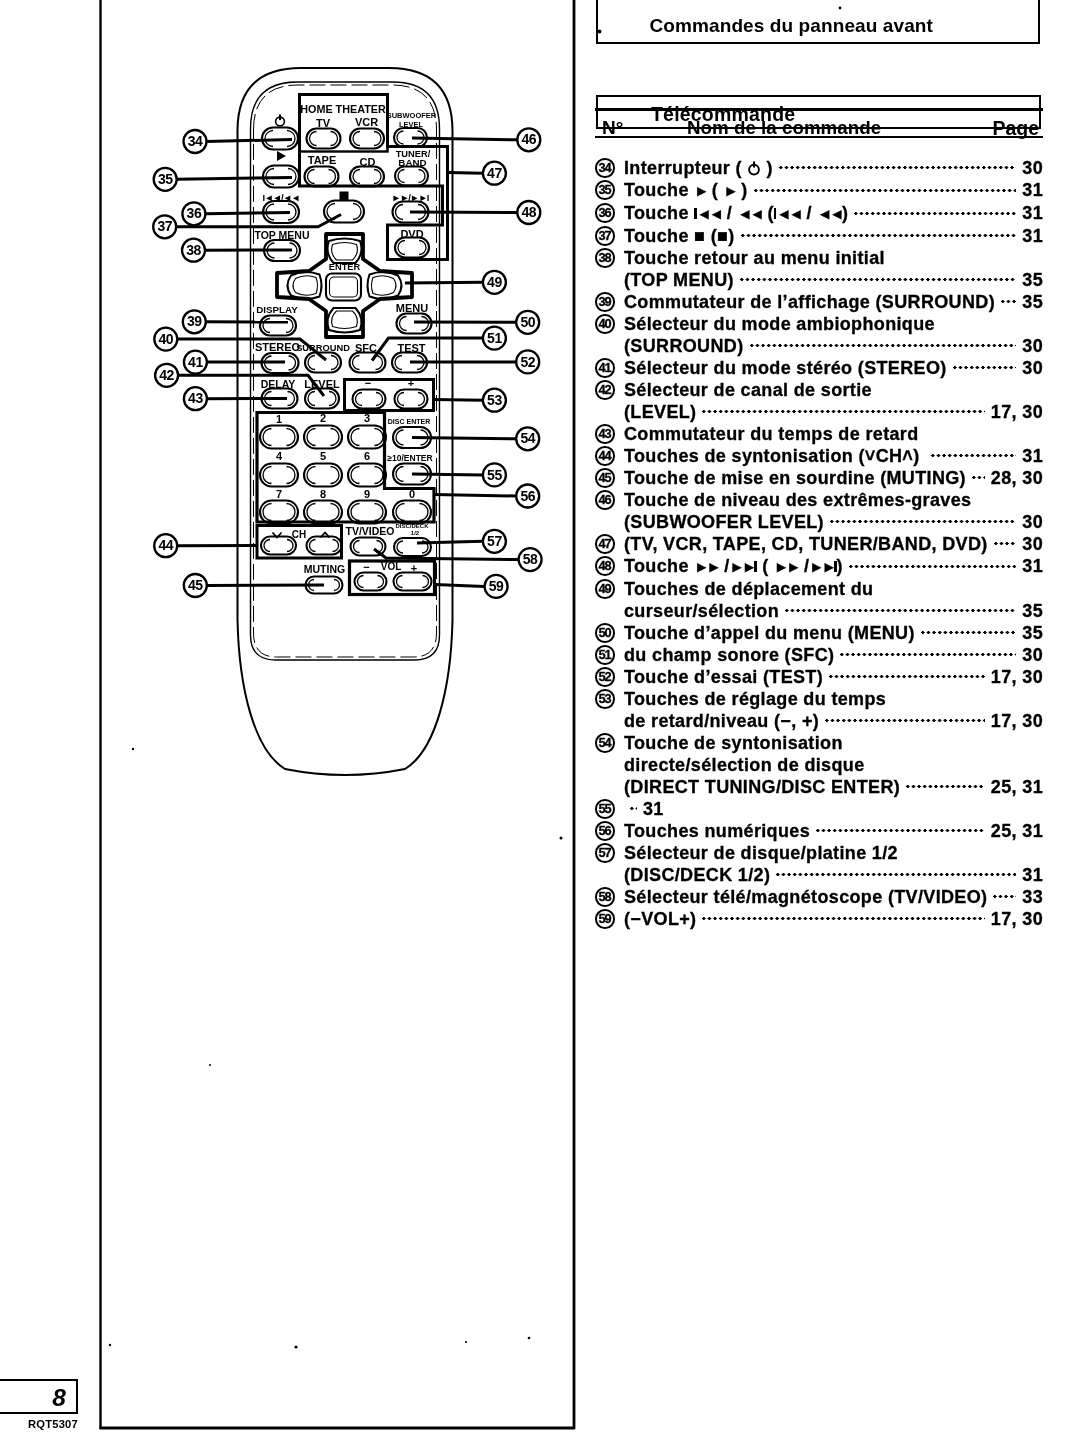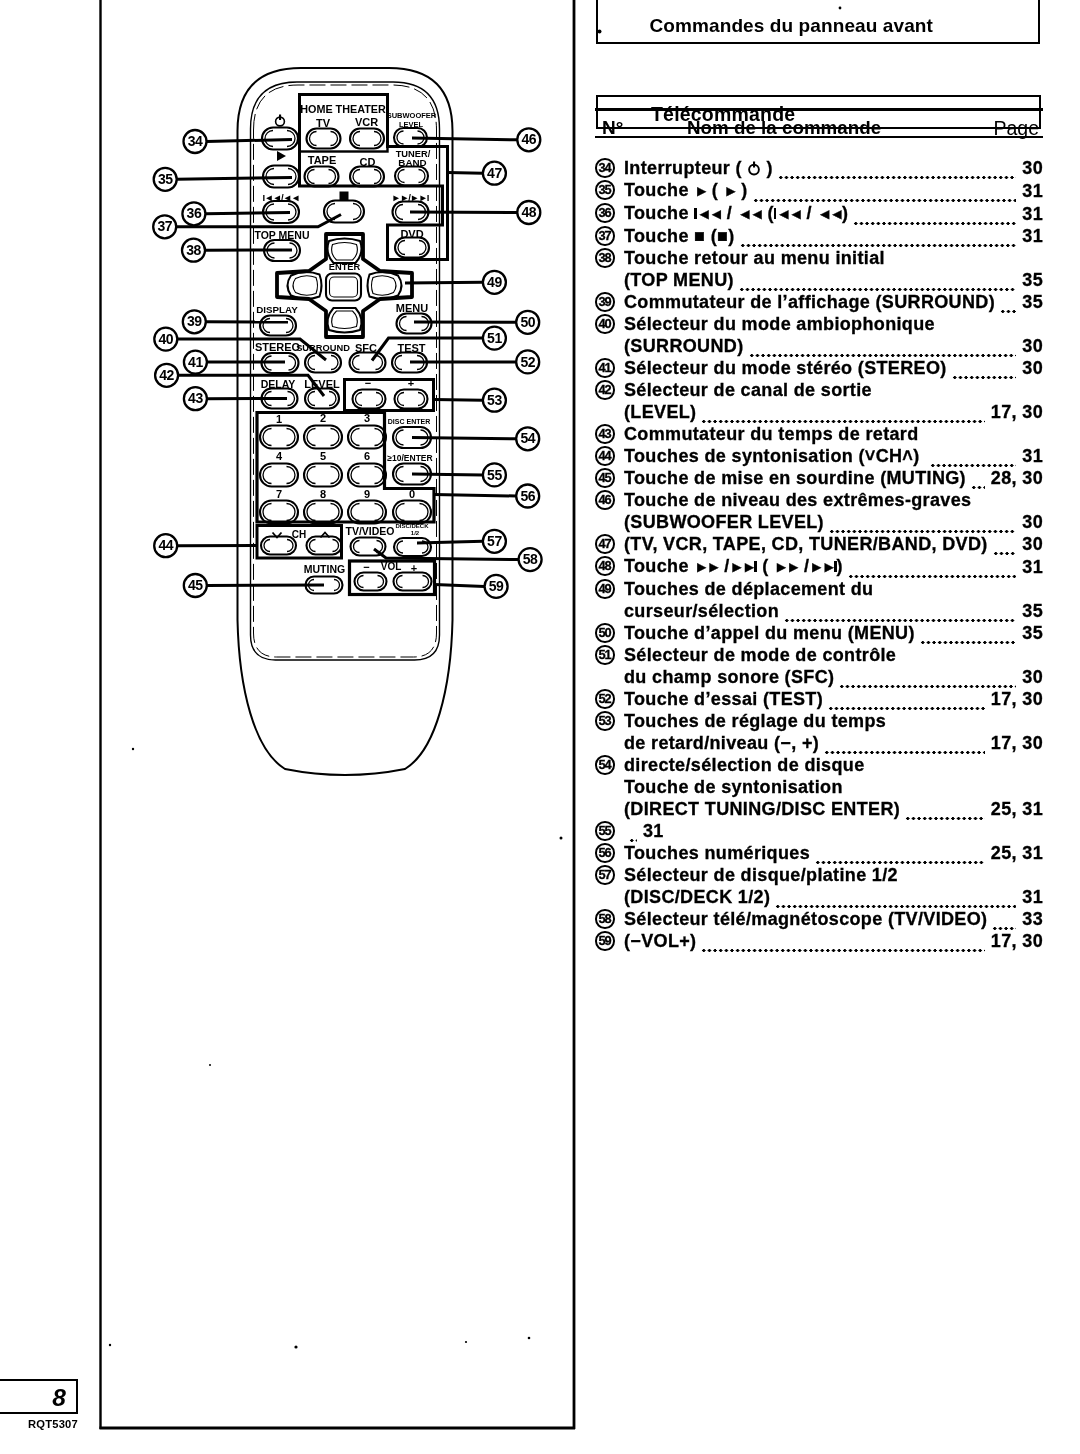--- a/index.html
+++ b/index.html
@@ -8,27 +8,27 @@
   .abs{position:absolute;}
   .hbox{position:absolute;border:2.5px solid #000;box-sizing:border-box;background:#fff;}
   .hbox1{left:595.5px;top:-13px;width:444.5px;height:57px;}
   .hbox1 span{position:absolute;left:52px;bottom:7.5px;font-weight:bold;font-size:19px;letter-spacing:0.1px;line-height:1;}
   .hbox2{left:596px;top:59px;width:445px;height:33.5px;margin-top:36px;}
   .hbox2 span{position:absolute;left:53px;top:8px;font-weight:bold;font-size:19.5px;letter-spacing:0.2px;line-height:1;}
   .thead{position:absolute;left:595px;top:108px;width:448px;height:29.5px;
          border-top:3px solid #000;border-bottom:2.3px solid #000;box-sizing:border-box;}
   .thead .n{position:absolute;left:7px;top:5.5px;font-weight:bold;font-size:19px;}
   .thead .c{position:absolute;left:92px;top:5.5px;font-weight:bold;font-size:18.8px;}
-  .thead .p{position:absolute;right:4px;top:5.5px;font-weight:normal;font-size:19.5px;}
+  .thead .p{position:absolute;right:4px;top:5.5px;font-weight:bold;font-size:19.5px;}
   #list{position:absolute;left:595px;top:156.8px;width:448px;font-weight:bold;-webkit-text-stroke:0.3px #000;
         font-size:18px;letter-spacing:0.35px;line-height:22px;}
   .it{position:relative;padding-left:29px;}
   .num{position:absolute;left:0;top:1.6px;width:15.6px;height:15.6px;border:2px solid #000;
        border-radius:50%;font-size:12.8px;line-height:15.6px;text-align:center;letter-spacing:-1.2px;text-indent:-0.6px;}
-  .ln{display:flex;align-items:flex-end;white-space:nowrap;}
+  .ln{display:flex;align-items:center;white-space:nowrap;}
   .ln > span:first-child{flex:0 0 auto;}
   .dots{flex:1 1 auto;min-width:8px;margin:0 6px 0 5px;height:3.3px;
         background:radial-gradient(circle at 2.8px 1.65px,#000 1.4px,transparent 1.8px) repeat-x;
         background-size:5.65px 3.3px;}
   .pg{flex:0 0 auto;}
   .bar{display:inline-block;width:2.6px;height:11.5px;background:#000;vertical-align:-0.5px;}
   .tri{font-size:15px;letter-spacing:-2.5px;}
   .pw{display:inline-block;width:14px;height:15px;vertical-align:-2px;}
 </style>
 </head>
@@ -193,23 +193,20 @@
       <span class="num">50</span>
       <div class="ln">
         <span>Touche d’appel du menu (MENU) </span>
         <span class="dots"></span>
         <span class="pg">35</span>
       </div>
     </div>
 <div class="it">
       <span class="num">51</span>
       <div class="ln">
-        <span>Sélecteur de mode de contrôle</span>
-      </div>
-      <div class="ln">
         <span>du champ sonore (SFC) </span>
         <span class="dots"></span>
         <span class="pg">30</span>
       </div>
     </div>
 <div class="it">
       <span class="num">52</span>
       <div class="ln">
         <span>Touche d’essai (TEST) </span>
         <span class="dots"></span>
@@ -223,24 +220,24 @@
       </div>
       <div class="ln">
         <span>de retard/niveau (−, +) </span>
         <span class="dots"></span>
         <span class="pg">17, 30</span>
       </div>
     </div>
 <div class="it">
       <span class="num">54</span>
       <div class="ln">
+        <span>Touche de syntonisation</span>
+      </div>
+      <div class="ln">
         <span>directe/sélection de disque</span>
-      </div>
-      <div class="ln">
-        <span>Touche de syntonisation</span>
       </div>
       <div class="ln">
         <span>(DIRECT TUNING/DISC ENTER) </span>
         <span class="dots"></span>
         <span class="pg">25, 31</span>
       </div>
     </div>
 <div class="it">
       <span class="num">55</span>
       <div class="ln">

